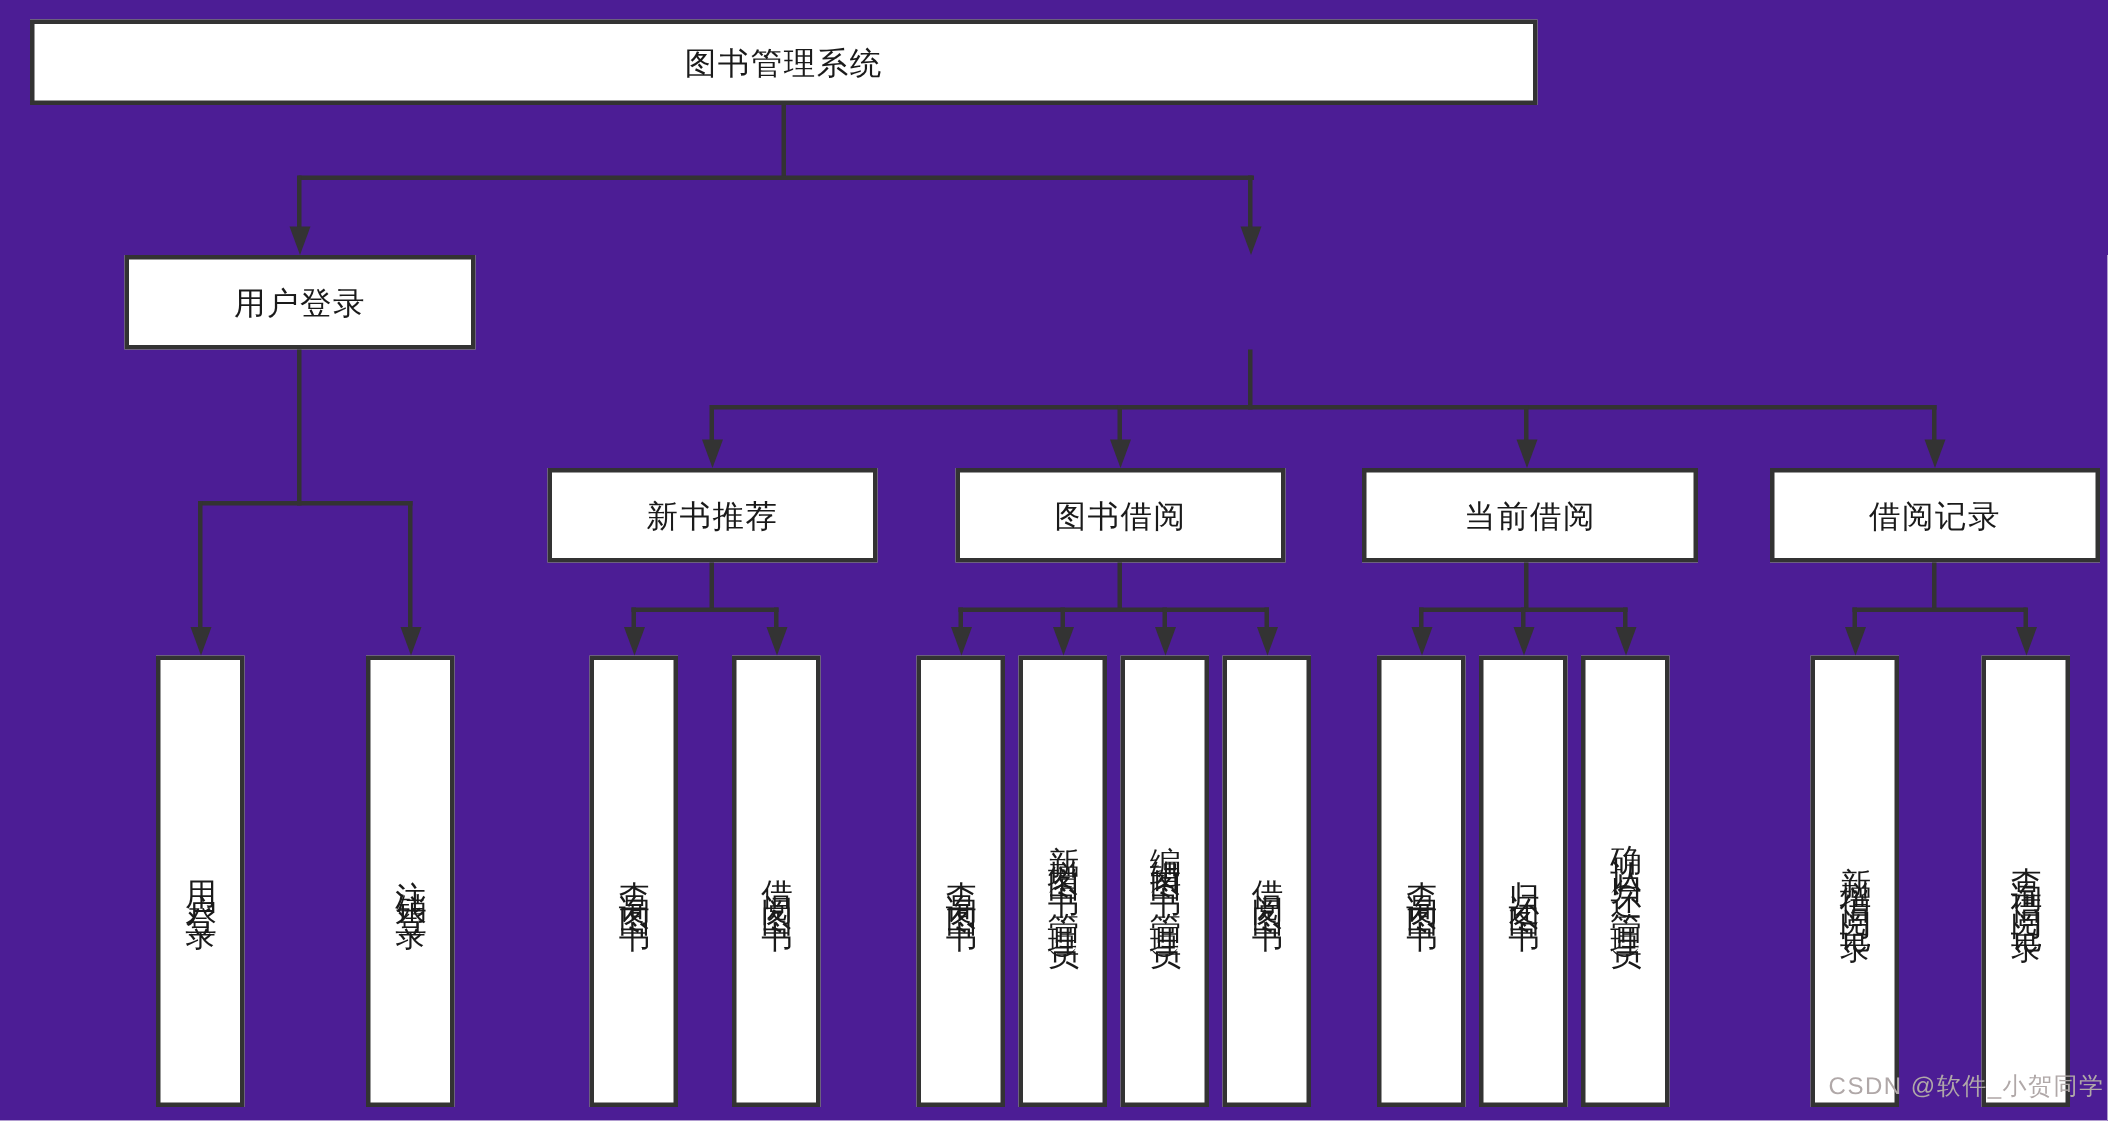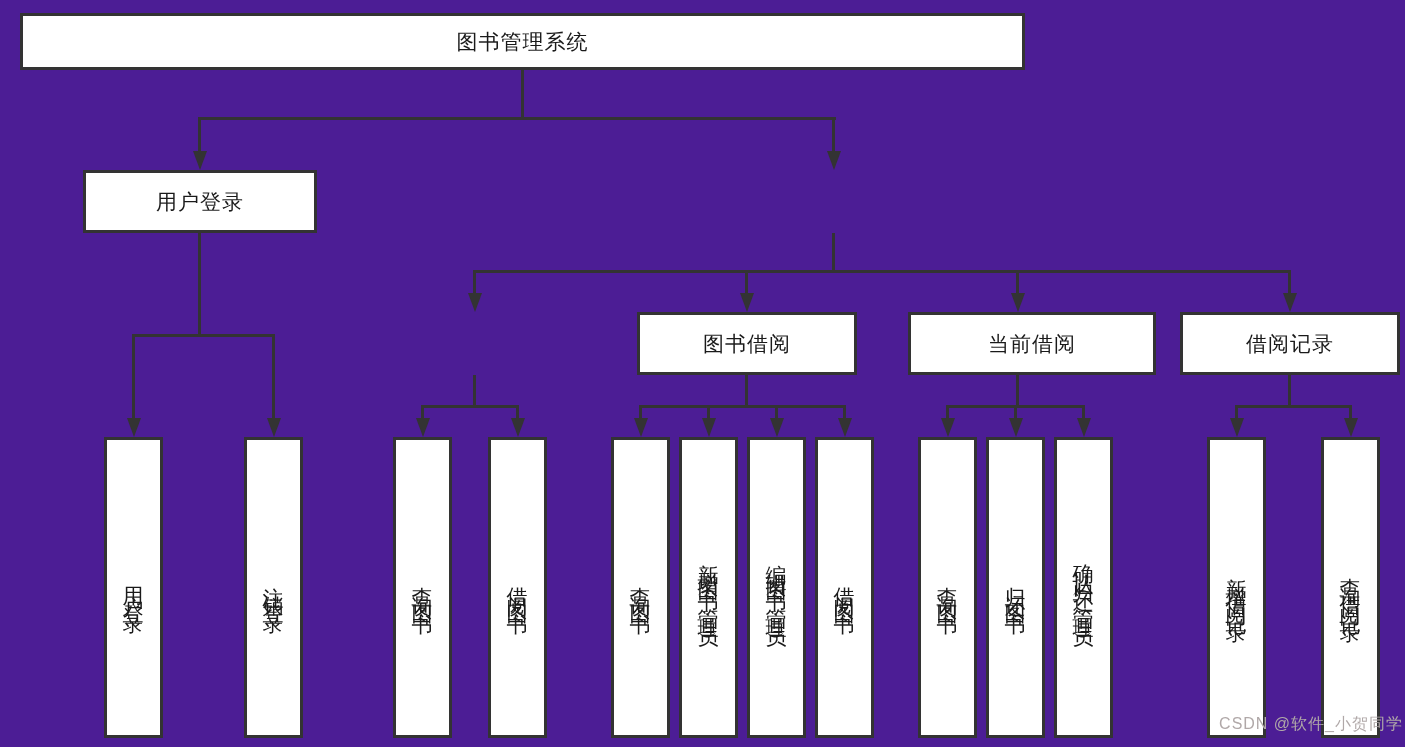--- a/index.html
+++ b/index.html
@@ -48,21 +48,21 @@
     border-left: 7px solid transparent;
     border-right: 7px solid transparent;
     border-top: 19px solid #333333;
   }
   
   .n-root { left: 20px;  top: 13px;  width: 1005px; height: 57px; }
   .n-l2a  { left: 83px;  top: 170px; width: 234px;  height: 63px; }
   .n-l2b  { left: 712px; top: 170px; width: 243px;  height: 63px; }
   .n-l3a  { left: 365px;  top: 312px; width: 220px; height: 63px; }
   .n-l3b  { left: 637px;  top: 312px; width: 220px; height: 63px; }
-  .n-l3c  { left: 908px;  top: 312px; width: 248px; height: 63px; }
+  .n-l3c  { left: 908px;  top: 312px; width: 224px; height: 63px; }
   .n-l3d  { left: 1180px; top: 312px; width: 220px; height: 63px; }
   .leaf   { top: 437px; width: 59px; height: 301px; }
   .n-a1 { left: 104px; }  .n-a2 { left: 244px; }
   .n-b1 { left: 393px; }  .n-b2 { left: 488px; }
   .n-c1 { left: 611px; }  .n-c2 { left: 679px; }  .n-c3 { left: 747px; }  .n-c4 { left: 815px; }
   .n-d1 { left: 918px; }  .n-d2 { left: 986px; }  .n-d3 { left: 1054px; }
   .n-e1 { left: 1207px; } .n-e2 { left: 1321px; }
   
   .watermark {
     position: absolute;
@@ -77,20 +77,21 @@
 </style>
 </head>
 <body>
 
 <div class="canvas">
 
   <div class="node h-node n-root">图书管理系统</div>
 
   <div class="node h-node n-l2a">用户登录</div>
 
+  <div class="node h-node n-l3a">新书推荐</div>
   <div class="node h-node n-l3b">图书借阅</div>
   <div class="node h-node n-l3c">当前借阅</div>
   <div class="node h-node n-l3d">借阅记录</div>
 
   <div class="node v-node leaf n-a1">用户登录</div>
   <div class="node v-node leaf n-a2">注销登录</div>
 
   <div class="node v-node leaf n-b1">查询图书</div>
   <div class="node v-node leaf n-b2">借阅图书</div>
 

